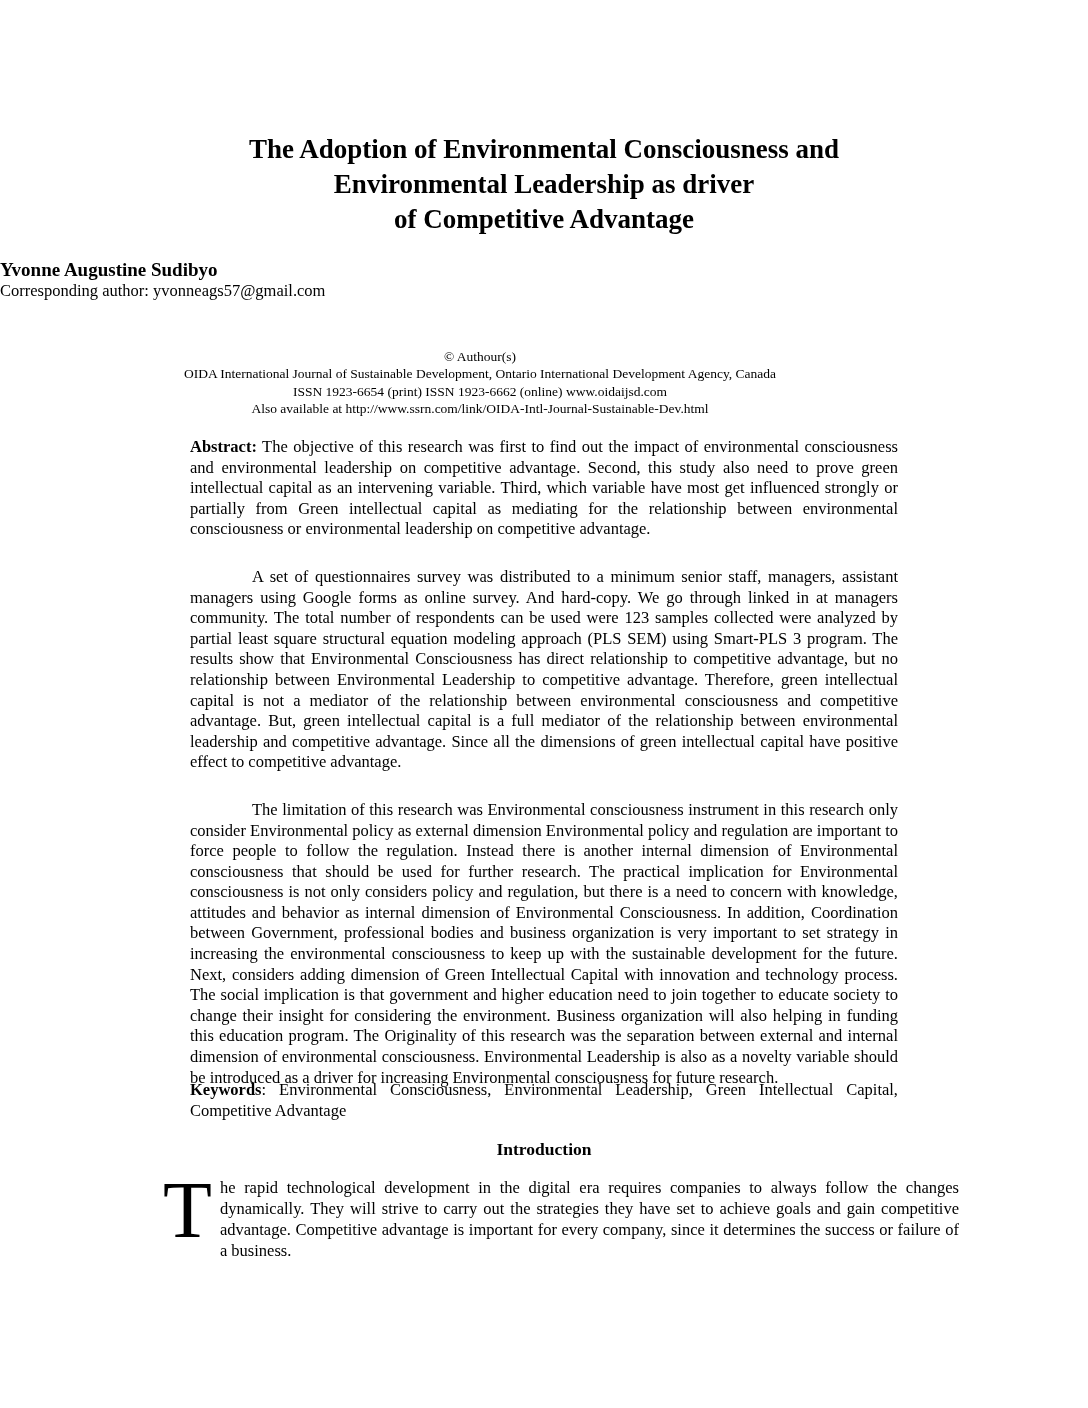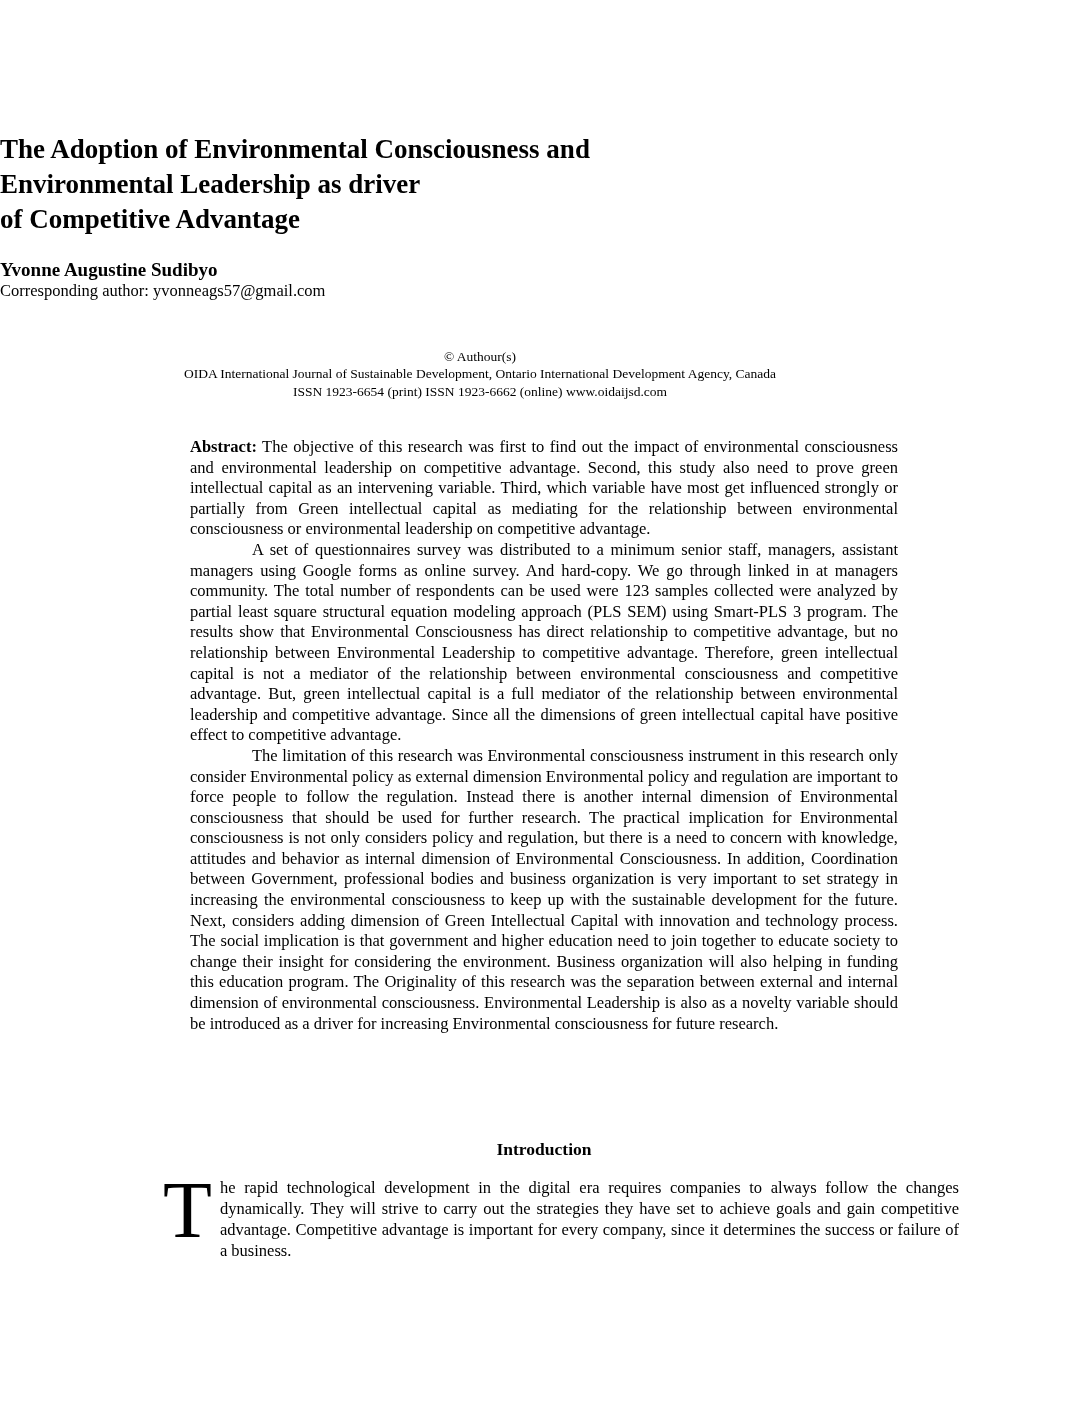--- a/index.html
+++ b/index.html
@@ -9,21 +9,21 @@
     width: 1088px;
     height: 1408px;
     background: #ffffff;
     color: #000000;
     font-family: "Liberation Serif", "DejaVu Serif", serif;
     overflow: hidden;
   }
   .title-block {
     position: absolute;
     top: 132px; left: 0; width: 1088px;
-    text-align: left;
+    text-align: center;
     font-weight: bold;
     font-size: 27px;
     line-height: 35px;
   }
   .author-block {
     position: absolute;
     top: 259px; left: 0; width: 1088px;
     text-align: left;
   }
   .author-name   { font-weight: bold; font-size: 19px; line-height: 22px; }
@@ -36,21 +36,21 @@
     line-height: 17.3px;
   }
   .abstract-block {
     position: absolute;
     top: 437px; left: 190px; width: 708px;
     font-size: 16.5px;
     line-height: 20.6px;
     text-align: justify;
   }
   .par { margin: 0; }
-  .par.indent { text-indent: 62px; }
+  .par.indent { text-indent: 62px; margin-top: 27px; }
   .bold { font-weight: bold; margin-top: 26px; }
   .keywords-block {
     position: absolute;
     top: 1080px; left: 190px; width: 708px;
     font-size: 16.5px;
     line-height: 20.6px;
     text-align: justify;
   }
   .intro-heading {
     position: absolute;
@@ -88,28 +88,32 @@
 
   <section class="author-block">
     <div class="author-name">Yvonne Augustine Sudibyo</div>
     <div class="author-sub">Corresponding author: yvonneags57@gmail.com</div>
   </section>
 
   <section class="imprint-block">
     <div>© Authour(s)</div>
     <div>OIDA International Journal of Sustainable Development, Ontario International Development Agency, Canada</div>
     <div>ISSN 1923-6654 (print) ISSN 1923-6662 (online) www.oidaijsd.com</div>
+    <div>Also available at http://www.ssrn.com/link/OIDA-Intl-Journal-Sustainable-Dev.html</div>
   </section>
 
   <section class="abstract-block">
     <p class="par"><span class="bold">Abstract:</span> <span>The objective of this research was first to find out the impact of environmental consciousness and environmental leadership on competitive advantage. Second, this study also need to prove green intellectual capital as an intervening variable. Third, which variable have most get influenced strongly or partially from Green intellectual capital as mediating for the relationship between environmental consciousness or environmental leadership on competitive advantage.</span></p>
     <p class="par indent">A set of questionnaires survey was distributed to a minimum senior staff, managers, assistant managers using Google forms as online survey. And hard-copy. We go through linked in at managers community. The total number of respondents can be used were 123 samples collected were analyzed by partial least square structural equation modeling approach (PLS SEM) using Smart-PLS 3 program. The results show that Environmental Consciousness has direct relationship to competitive advantage, but no relationship between Environmental Leadership to competitive advantage. Therefore, green intellectual capital is not a mediator of the relationship between environmental consciousness and competitive advantage. But, green intellectual capital is a full mediator of the relationship between environmental leadership and competitive advantage. Since all the dimensions of green intellectual capital have positive effect to competitive advantage.</p>
     <p class="par indent">The limitation of this research was Environmental consciousness instrument in this research only consider Environmental policy as external dimension Environmental policy and regulation are important to force people to follow the regulation. Instead there is another internal dimension of Environmental consciousness that should be used for further research. The practical implication for Environmental consciousness is not only considers policy and regulation, but there is a need to concern with knowledge, attitudes and behavior as internal dimension of Environmental Consciousness. In addition, Coordination between Government, professional bodies and business organization is very important to set strategy in increasing the environmental consciousness to keep up with the sustainable development for the future. Next, considers adding dimension of Green Intellectual Capital with innovation and technology process. The social implication is that government and higher education need to join together to educate society to change their insight for considering the environment. Business organization will also helping in funding this education program. The Originality of this research was the separation between external and internal dimension of environmental consciousness. Environmental Leadership is also as a novelty variable should be introduced as a driver for increasing Environmental consciousness for future research.</p>
   </section>
 
+  <section class="keywords-block">
+    <span class="bold">Keywords</span><span>: Environmental Consciousness, Environmental Leadership, Green Intellectual Capital, Competitive Advantage</span>
+  </section>
 
   <h2 class="intro-heading">Introduction</h2>
 
   <section class="intro-block">
     <span class="dropcap">T</span><span>he rapid technological development in the digital era requires companies to always follow the changes dynamically. They will strive to carry out the strategies they have set to achieve goals and gain competitive advantage. Competitive advantage is important for every company, since it determines the success or failure of a business.</span>
   </section>
 
 </div>
 
 </body></html>

